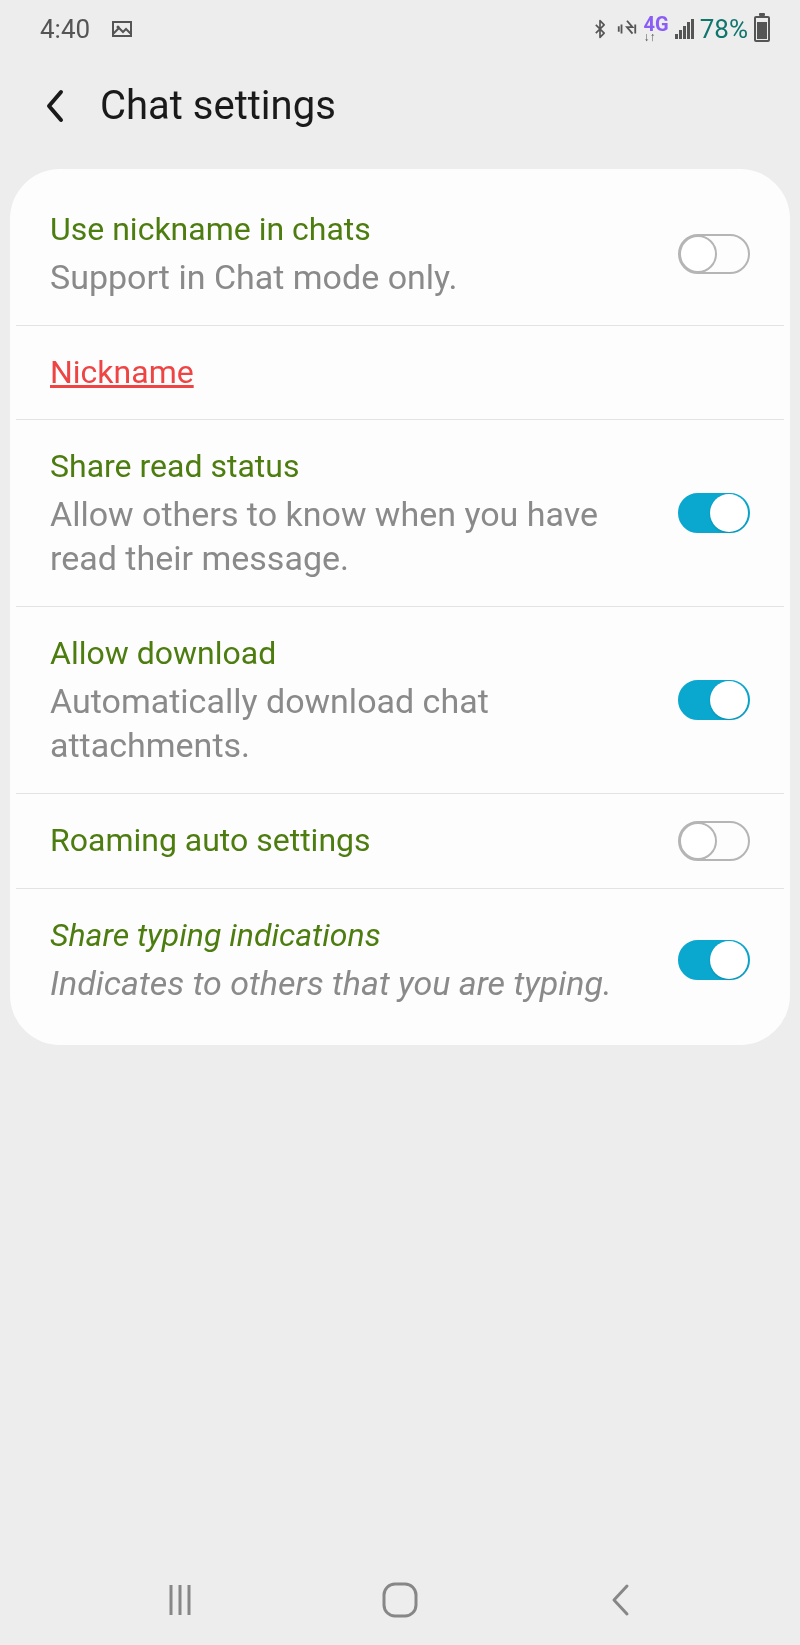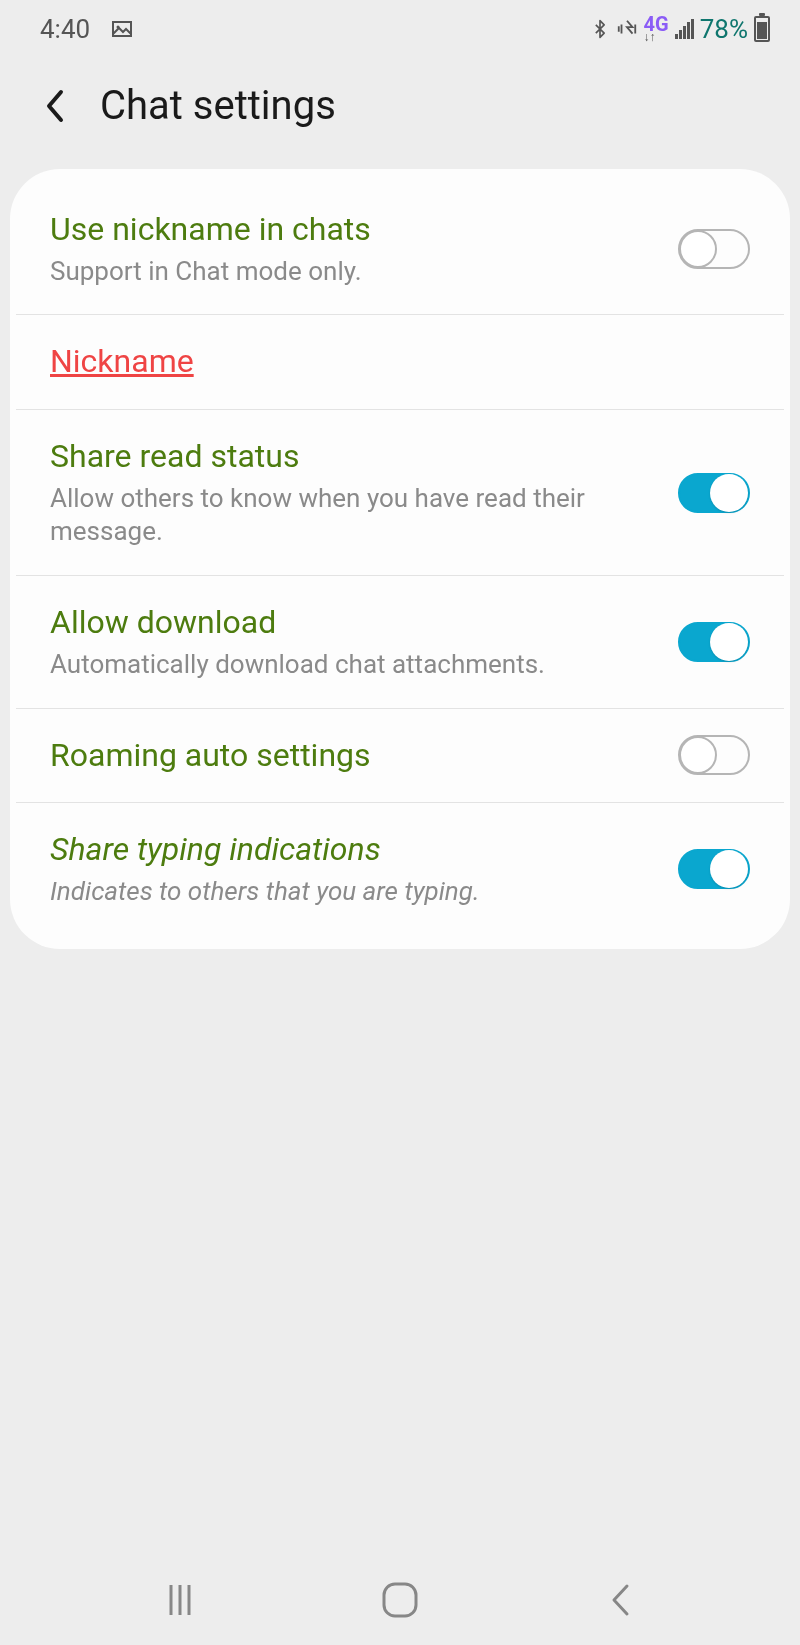--- a/index.html
+++ b/index.html
@@ -64,21 +64,21 @@
     .row:first-child { padding-top: 40px; }
     .row:last-child { border-bottom: none; padding-bottom: 40px; font-style: italic; }
     .row-text { flex: 1; padding-right: 20px; }
     .row-title {
       font-size: 32px;
       color: #4d7c0f;
       line-height: 1.3;
     }
     .row-title.disabled { color: #ef4444; text-decoration: underline; }
     .row-sub {
-      font-size: 26px;
+      font-size: 34px;
       color: #8a8a8a;
       margin-top: 4px;
       line-height: 1.3;
     }
     .toggle {
       width: 72px;
       height: 40px;
       border-radius: 20px;
       position: relative;
       flex-shrink: 0;

